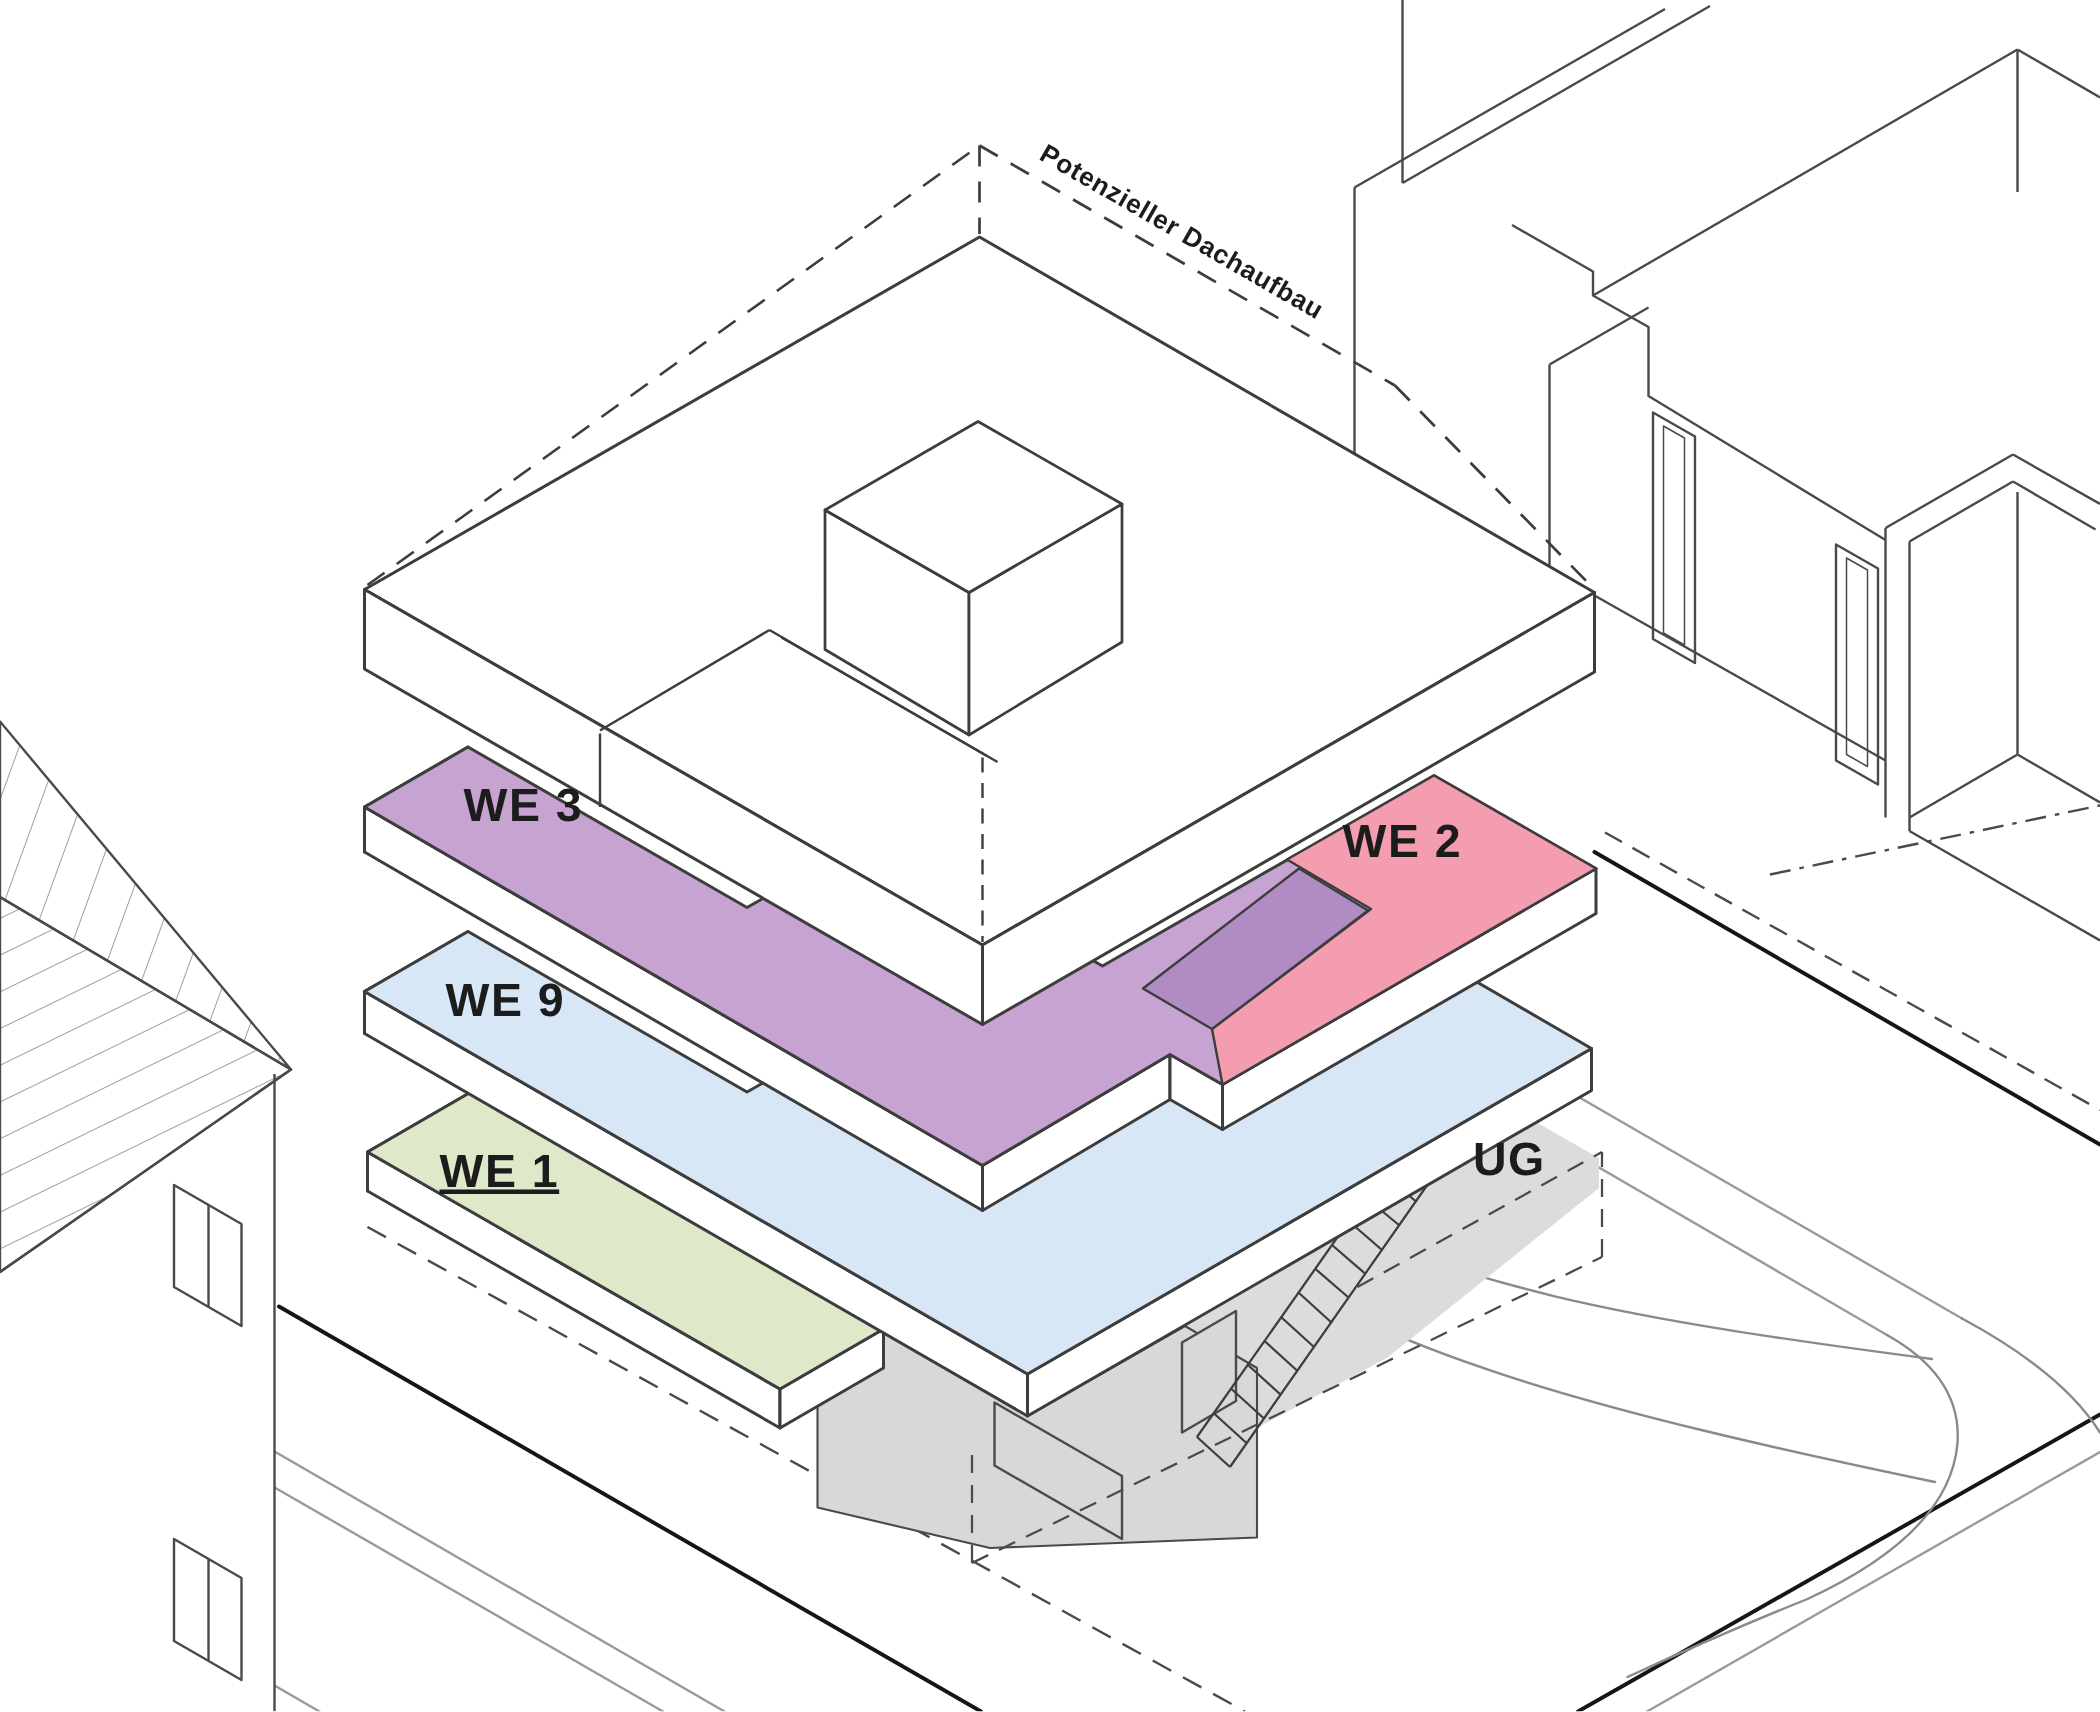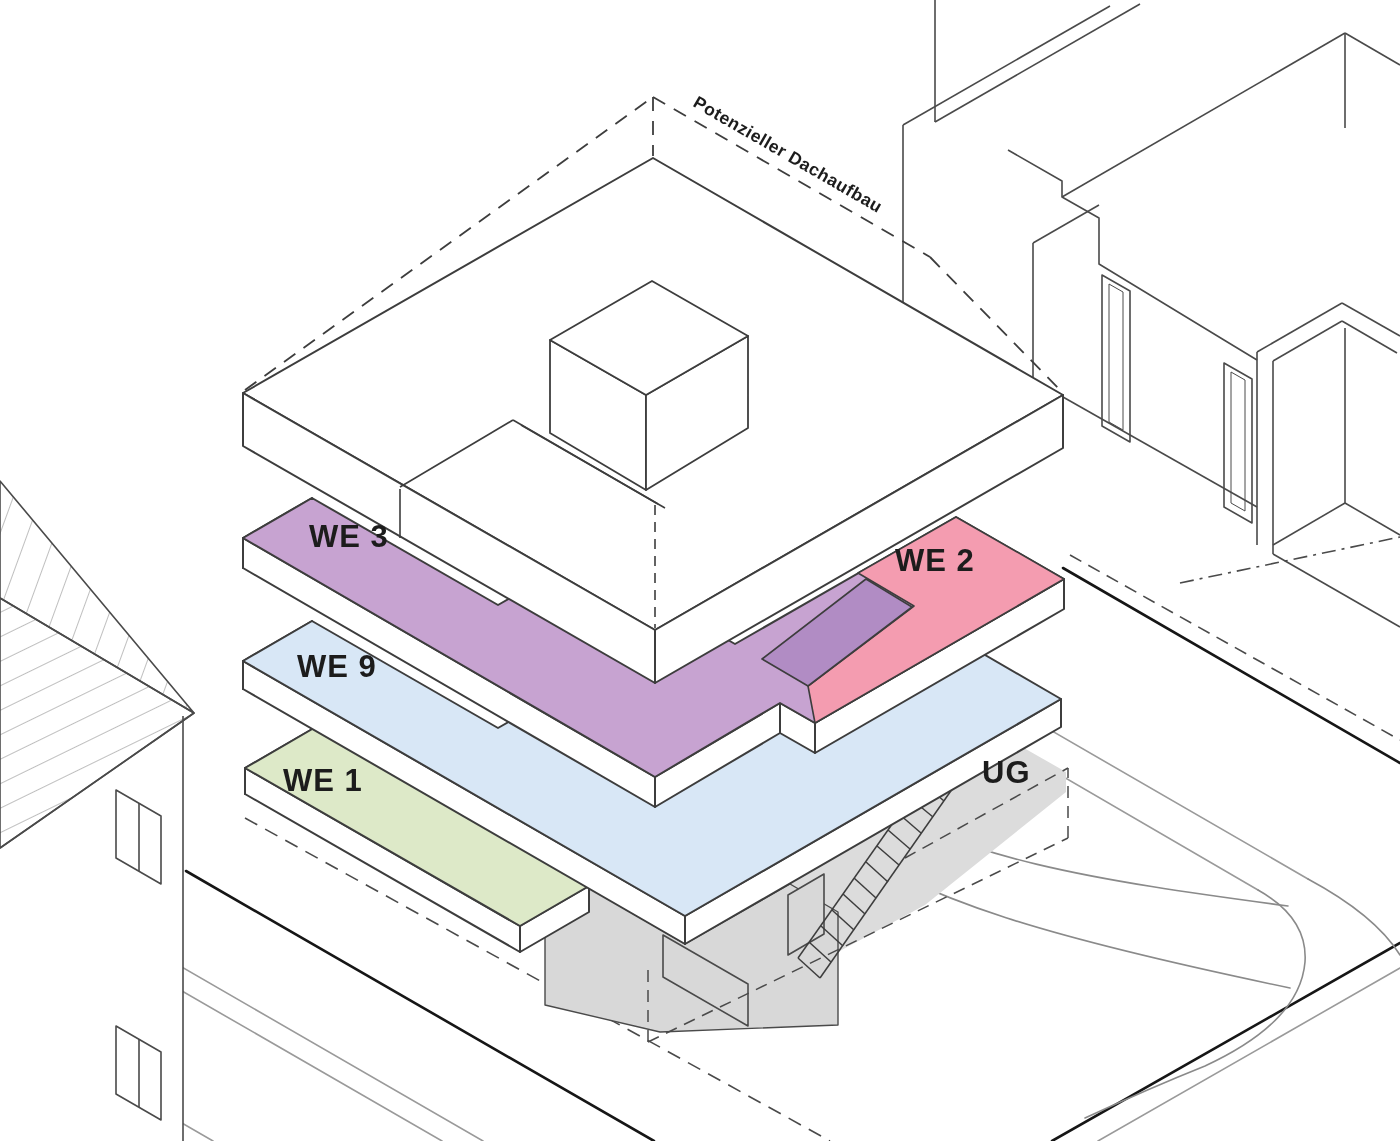--- a/index.html
+++ b/index.html
@@ -193,16 +193,16 @@
 </svg>
 
 <div class="roof-note" style="left:700px;top:92px;">Potenzieller Dachaufbau</div>
 
 <div class="unit-label" style="left:286px;top:519px;margin-left:23px;">WE 3</div>
 
 <div class="unit-label" style="left:895px;top:543px;">WE 2</div>
 
 <div class="unit-label" style="left:297px;top:649px;">WE 9</div>
 
-<div class="unit-label" style="left:283px;top:763px;">WE 1</div>
+<div class="unit-label" style="left:293px;top:763px;text-decoration:underline;">WE 1</div>
 
 <div class="unit-label" style="left:982px;top:755px;text-align:right;">UG</div>
 </div>
 
 </body></html>

